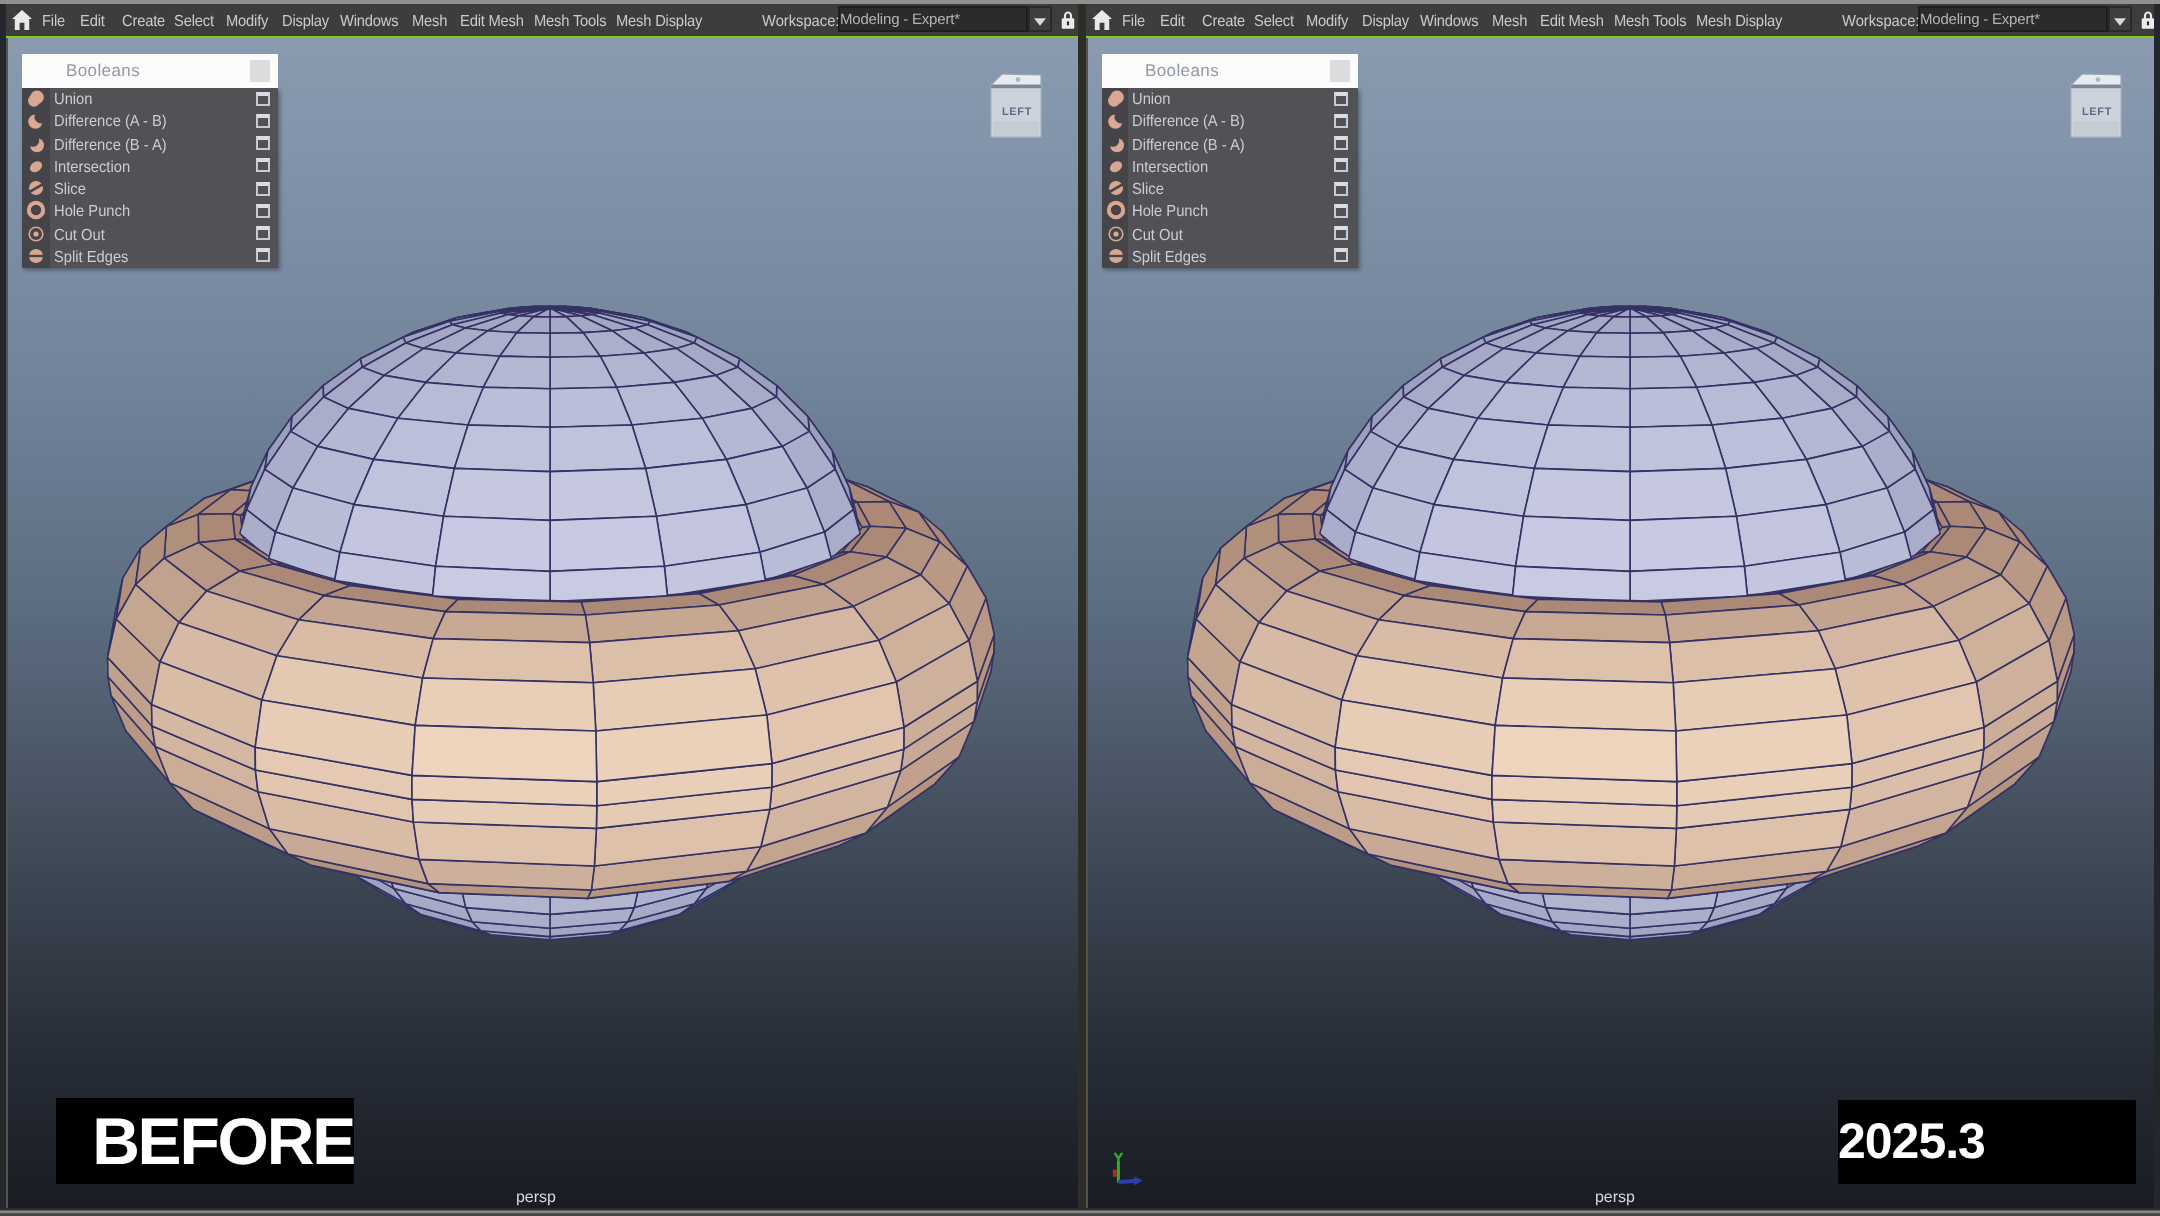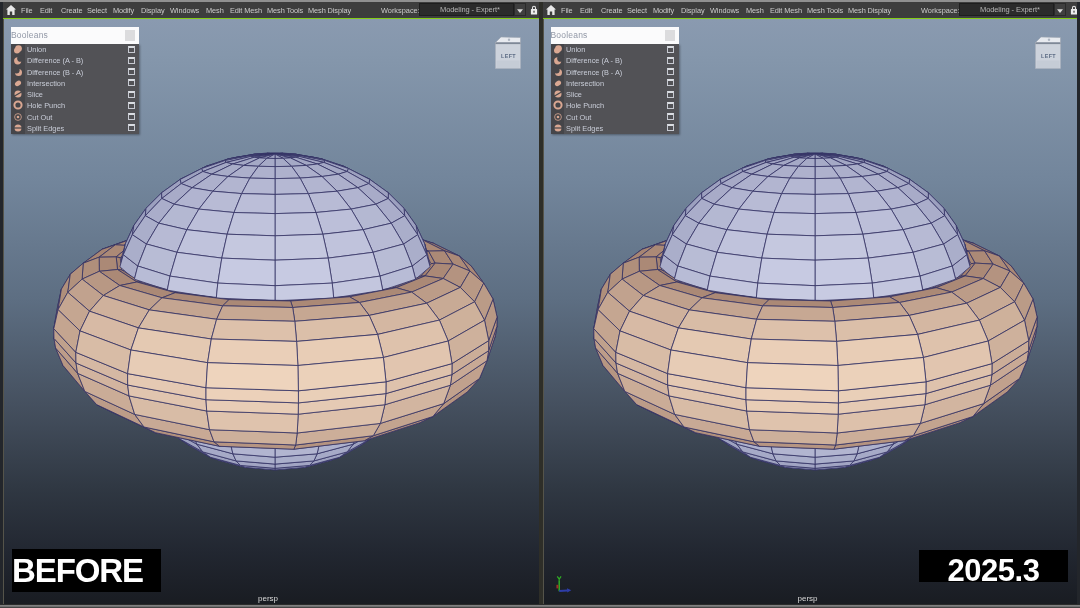--- a/index.html
+++ b/index.html
@@ -4,45 +4,45 @@
 *{margin:0;padding:0;box-sizing:border-box}
 html,body{width:1080px;height:608px;overflow:hidden;background:#222;font-family:"Liberation Sans",sans-serif}
 #stage{position:relative;width:1080px;height:608px;background:#84cc16}
 .panel{position:absolute;top:0;width:540px;height:608px}
 #p1{left:0}#p2{left:540px}
 .topline{position:absolute;left:0;top:0;width:1080px;height:1.5px;background:#909090;z-index:30}
 .mbar{position:absolute;left:0;top:1.5px;width:540px;height:16px;background:#3d3d3d}
 .mi{position:absolute;top:4px;font-size:8px;letter-spacing:-0.1px;color:#cbcbcb;transform:scaleX(0.92);transform-origin:left}
 .home{position:absolute;left:6px;top:3px}
 .wslab{position:absolute;left:381px;top:4px;font-size:8px;color:#cbcbcb;transform:scaleX(0.92);transform-origin:left}
-.wsbox{position:absolute;left:419px;top:1.5px;width:95px;height:13px;background:#2b2b2b;border:1px solid #1e1e1e;color:#b4b4b4;font-size:7.5px;letter-spacing:-0.1px;line-height:11px;padding-left:20px;white-space:nowrap;overflow:hidden}
+.wsbox{position:absolute;left:419px;top:1.5px;width:95px;height:13px;background:#2b2b2b;border:1px solid #1e1e1e;color:#b4b4b4;font-size:7.5px;letter-spacing:-0.1px;line-height:11px;padding-left:0;white-space:nowrap;overflow:hidden}
 .wsarr{position:absolute;left:514px;top:1.5px;width:12px;height:13px;background:#3f3f3f;border:1px solid #2a2a2a;text-align:center;padding-top:4.5px}
 .wsarr svg{display:block;margin:0 auto}
 .lock{position:absolute;left:530px;top:3px}
 .vp{position:absolute;left:3px;top:19px;width:536px;height:584.5px;
  background:linear-gradient(#8a9ab0 0%,#8597ac 6%,#72859b 28%,#5d6e82 48%,#45505f 66%,#303843 80%,#222731 91%,#191c22 100%);
  border-left:1px solid #55544a;overflow:hidden}
 #p1 .vp{left:3px}
 #p2 .vp{left:2.5px;width:535px}
 .modelsvg{position:absolute;left:-3px;top:-19px}
 #p2 .modelsvg{left:-2.5px}
 .bpanel{position:absolute;left:7px;top:7.5px;width:128px}
-.bhead{position:relative;height:17px;background:#fbfbfc;color:#9298a6;font-size:8.5px;line-height:17px;padding-left:0;letter-spacing:0.2px}
+.bhead{position:relative;height:17px;background:#fbfbfc;color:#9298a6;font-size:8.5px;line-height:17px;padding-left:22px;letter-spacing:0.2px}
 .bclose{position:absolute;right:4px;top:3px;width:10px;height:11px;background:#dcdcde}
 .brows{background:#525256;box-shadow:1px 1px 2px rgba(0,0,0,.35)}
 .brow{position:relative;height:11.25px}
 .bic{position:absolute;left:0;top:0;width:13.5px;height:11.25px;background:#454549}
 .bic svg{position:absolute;left:2px;top:0.7px}
 .blab{position:absolute;left:15.5px;top:1.5px;font-size:8px;color:#c9cdd8;transform:scaleX(0.92);transform-origin:left;white-space:nowrap}
 .bopt{position:absolute;right:4.5px;top:2px;width:7px;height:7px;border:1px solid #c7cad2;border-top:2.2px solid #dadde2}
 .vcube{position:absolute;left:489px;top:16.5px}
 .persp{position:absolute;left:-6px;top:574.5px;width:540px;text-align:center;font-size:8px;color:#d8d8d8}
 .tag{position:absolute;background:#000;color:#fff;font-weight:bold;z-index:5}
-#before{left:12px;top:549px;width:149px;height:43px;font-size:33px;letter-spacing:-1.1px;text-align:left;line-height:43px}
-#after{left:379px;top:550px;width:149px;height:32px;font-size:31px;letter-spacing:-0.5px;text-align:center;line-height:42px}
+#before{left:28px;top:549px;width:149px;height:43px;font-size:33px;letter-spacing:-1.1px;text-align:right;line-height:43px}
+#after{left:379px;top:550px;width:149px;height:42px;font-size:25px;letter-spacing:-0.5px;text-align:left;line-height:42px}
 .axis{position:absolute;left:11px;top:555px}
 .divider{position:absolute;left:538.5px;top:0;width:4px;height:608px;background:#2e2e28;z-index:20}
 .botline{position:absolute;left:0;top:603.8px;width:1080px;height:4.2px;background:linear-gradient(#2b2b2b 0%,#2b2b2b 22%,#8d8d8d 40%,#7f7f7f 58%,#454545 75%,#454545 100%);z-index:25}
 .eleft{position:absolute;left:0;top:0;width:3px;height:608px;background:#23262b;z-index:22}
 .eright{position:absolute;right:0;top:0;width:3px;height:608px;background:#23262b;z-index:22}
 </style></head>
 <body>
 <div id="stage">
  <div class="topline"></div>
  <div class="panel" id="p1">

